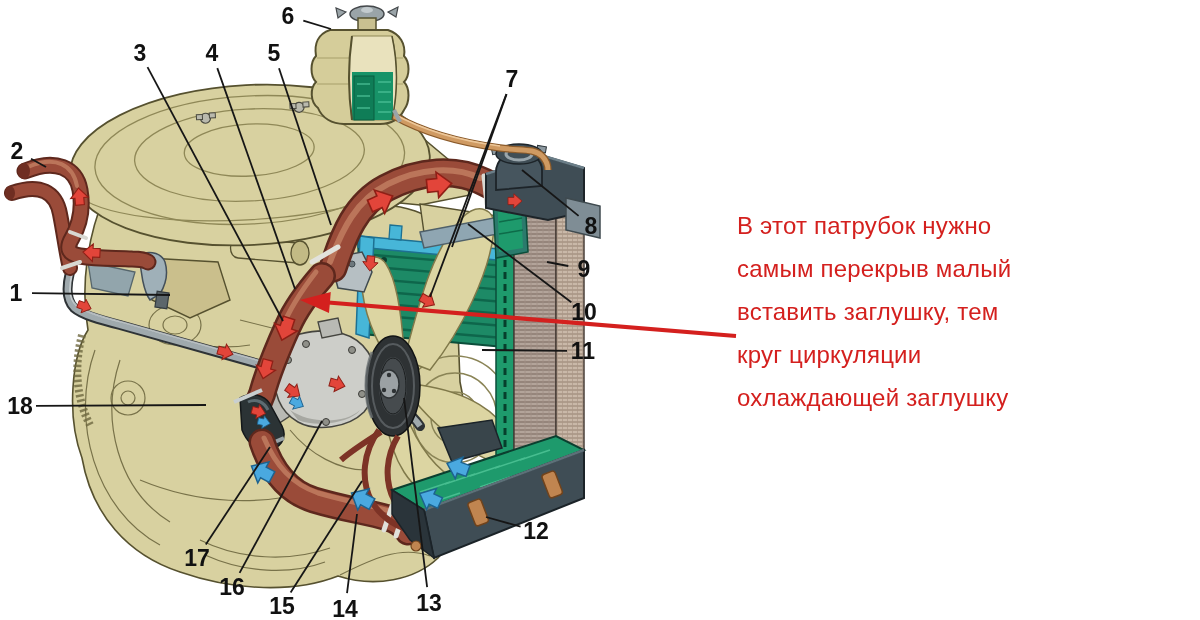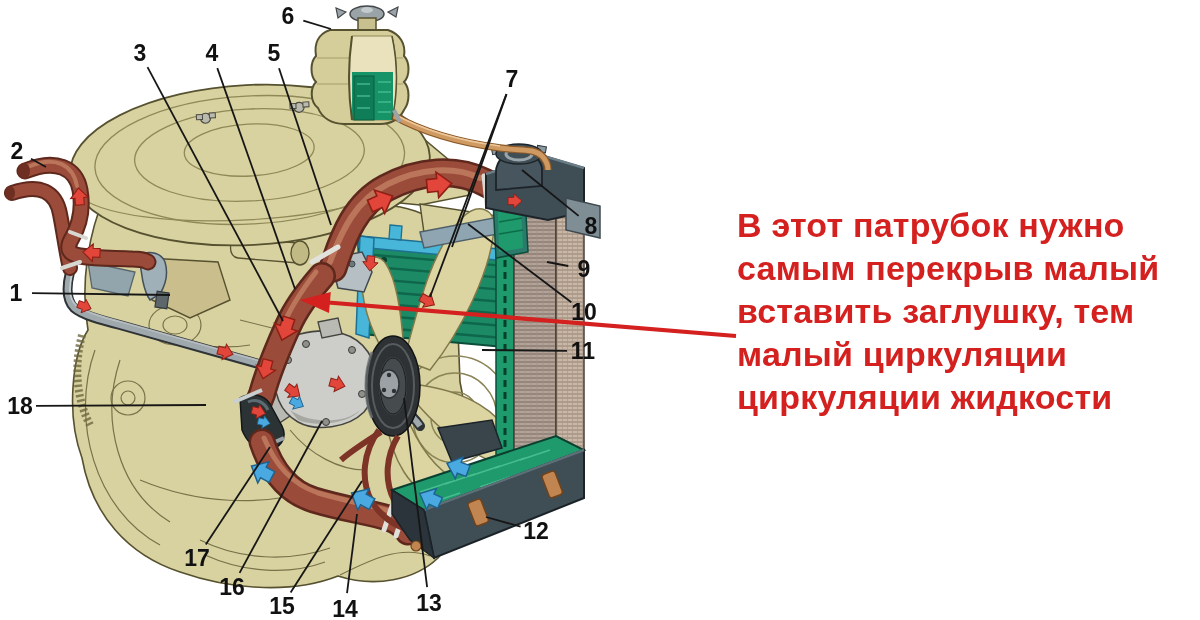--- a/index.html
+++ b/index.html
@@ -9,21 +9,21 @@
   }
   .stage svg{position:absolute;left:0;top:0;}
   .callout-num{
     font-family:"Liberation Sans",sans-serif;font-size:23px;font-weight:700;
     fill:#111111;
   }
   .leader{stroke:#161616;stroke-width:1.8;fill:none;}
   #annotation-text{
     position:absolute;left:737px;top:204px;
     color:var(--ann-red,#d4201e);
-    font-size:34px;font-weight:700;line-height:43px;white-space:nowrap;
+    font-size:24px;font-weight:400;line-height:43px;white-space:nowrap;
     letter-spacing:0.2px;
   }
   .hot{fill:#e2453a;stroke:#8f1f16;stroke-width:2;}
   .cold{fill:#4aa9e0;stroke:#1d628f;stroke-width:2;}
 </style>
 </head>
 <body>
 
 <div class="stage">
 <svg width="1200" height="620" viewBox="0 0 1200 620">
@@ -362,16 +362,16 @@
   <g>
     <line x1="736" y1="336" x2="322" y2="302" stroke="var(--ann-red,#d4201e)" stroke-width="4.2"></line>
     <polygon points="300,300 330.8,292 329,313" fill="var(--ann-red,#d4201e)"></polygon>
   </g>
 </svg>
 
 <div id="annotation-text">
       <div>В этот патрубок нужно</div>
       <div>самым перекрыв малый</div>
       <div>вставить заглушку, тем</div>
-      <div>малый циркуляции</div>
-      <div>циркуляции жидкости</div>
+      <div>круг циркуляции</div>
+      <div>охлаждающей заглушку</div>
     </div>
 </div>
 
 </body></html>

